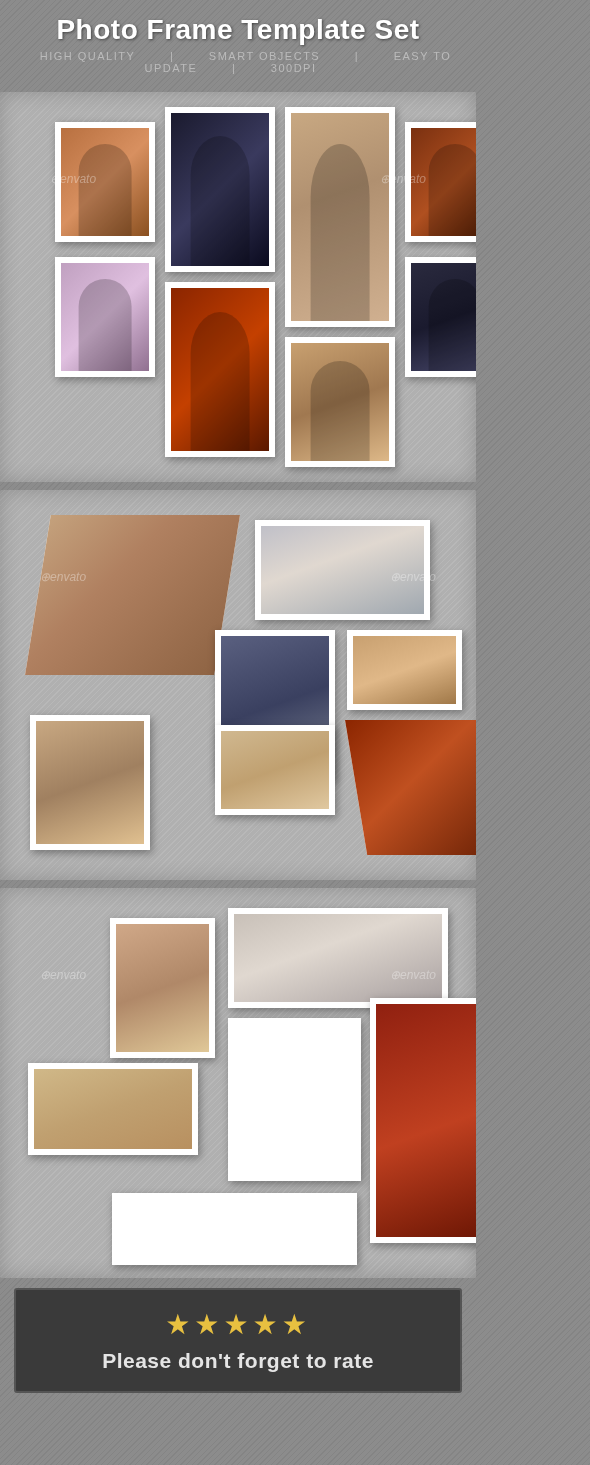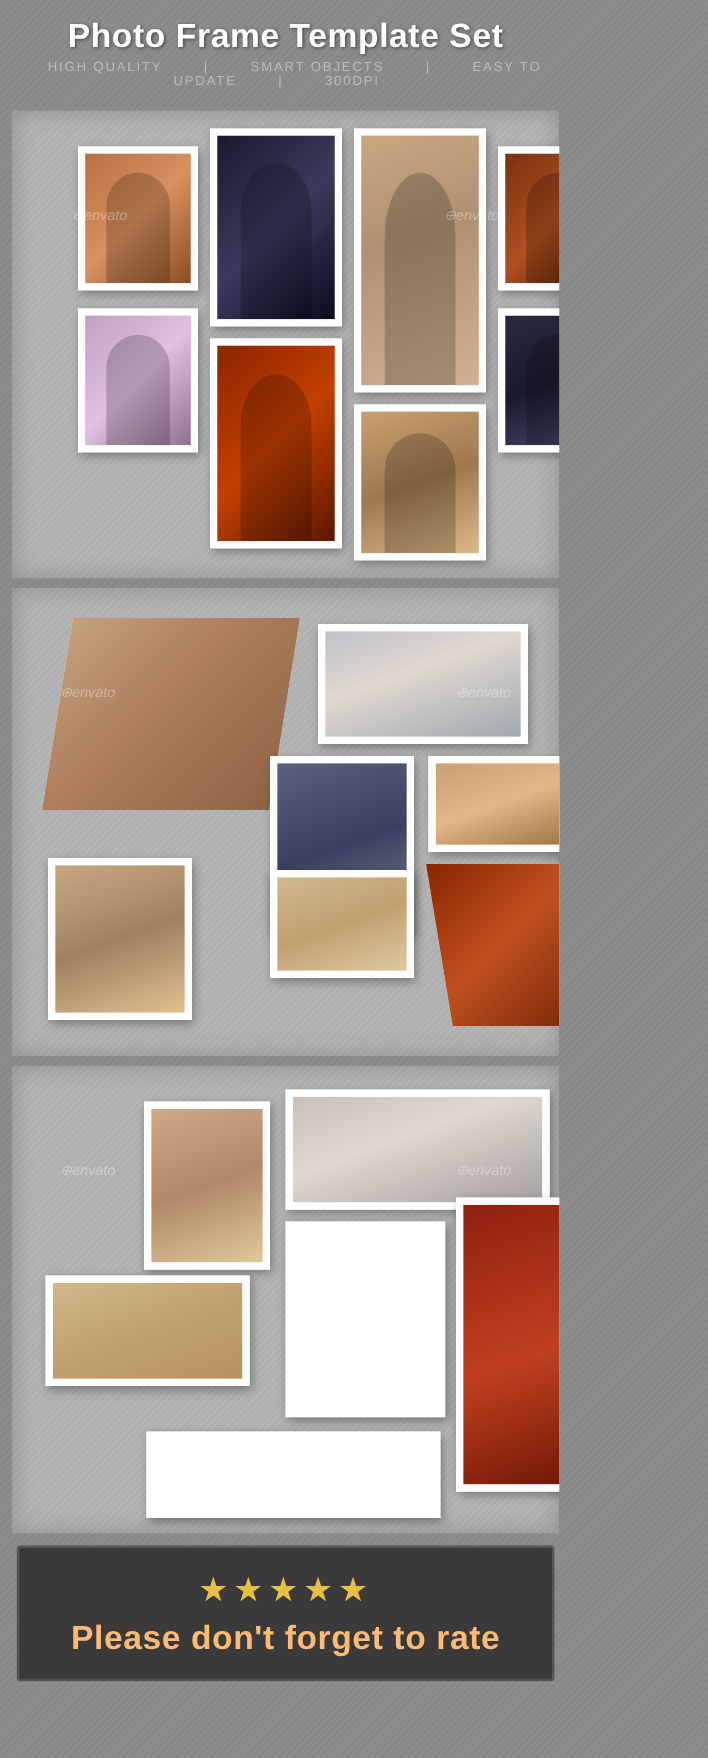--- a/index.html
+++ b/index.html
@@ -58,21 +58,21 @@
       text-transform: uppercase;
     }
 
     .subtitle span {
       margin: 0 15px;
       color: #bbbbbb;
     }
 
     
     .panel {
-      margin: 8px 10px;
+      margin: 8px 0;
       background: #b0b0b0;
       background-image: repeating-linear-gradient(
         135deg,
         transparent,
         transparent 3px,
         rgba(255,255,255,0.1) 3px,
         rgba(255,255,255,0.1) 4px
       );
       border-radius: 2px;
       position: relative;
@@ -145,22 +145,22 @@
 
     .stars {
       color: #e8c040;
       font-size: 28px;
       letter-spacing: 4px;
       margin-bottom: 8px;
       display: block;
     }
 
     .rate-text {
-      color: #fdba74;
-      font-size: 28px;
+      color: #e5e5e5;
+      font-size: 21px;
       font-weight: 700;
       letter-spacing: 0.5px;
     }
 
     
     .photo-content {
       width: 100%;
       height: 100%;
       position: relative;
       overflow: hidden;

